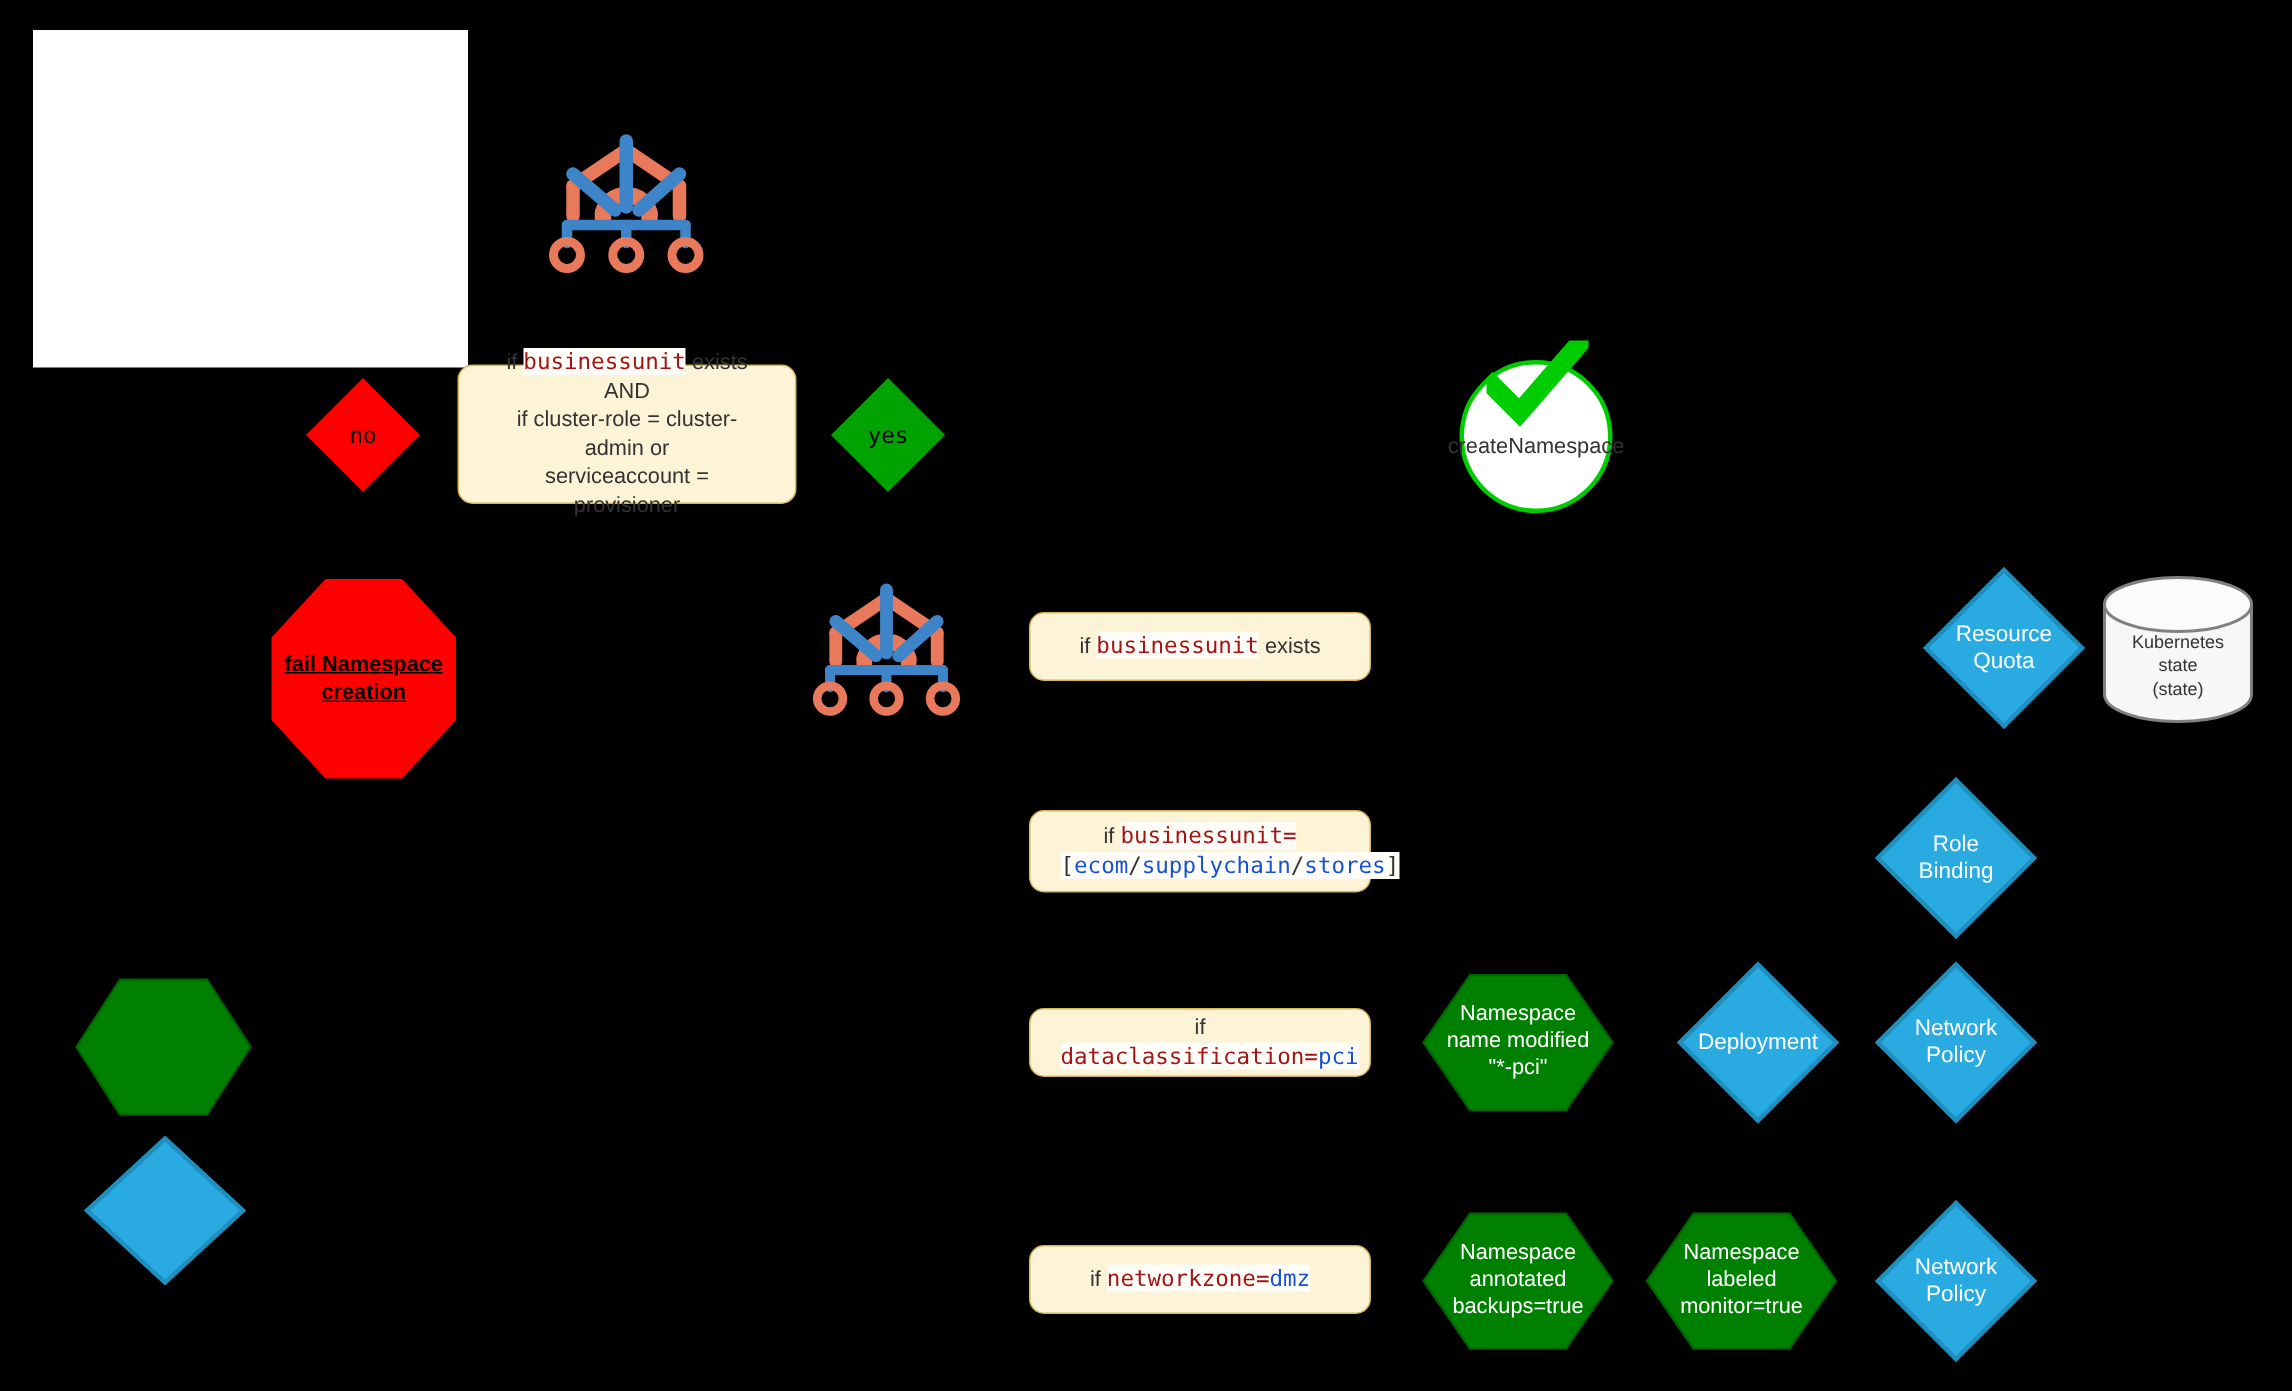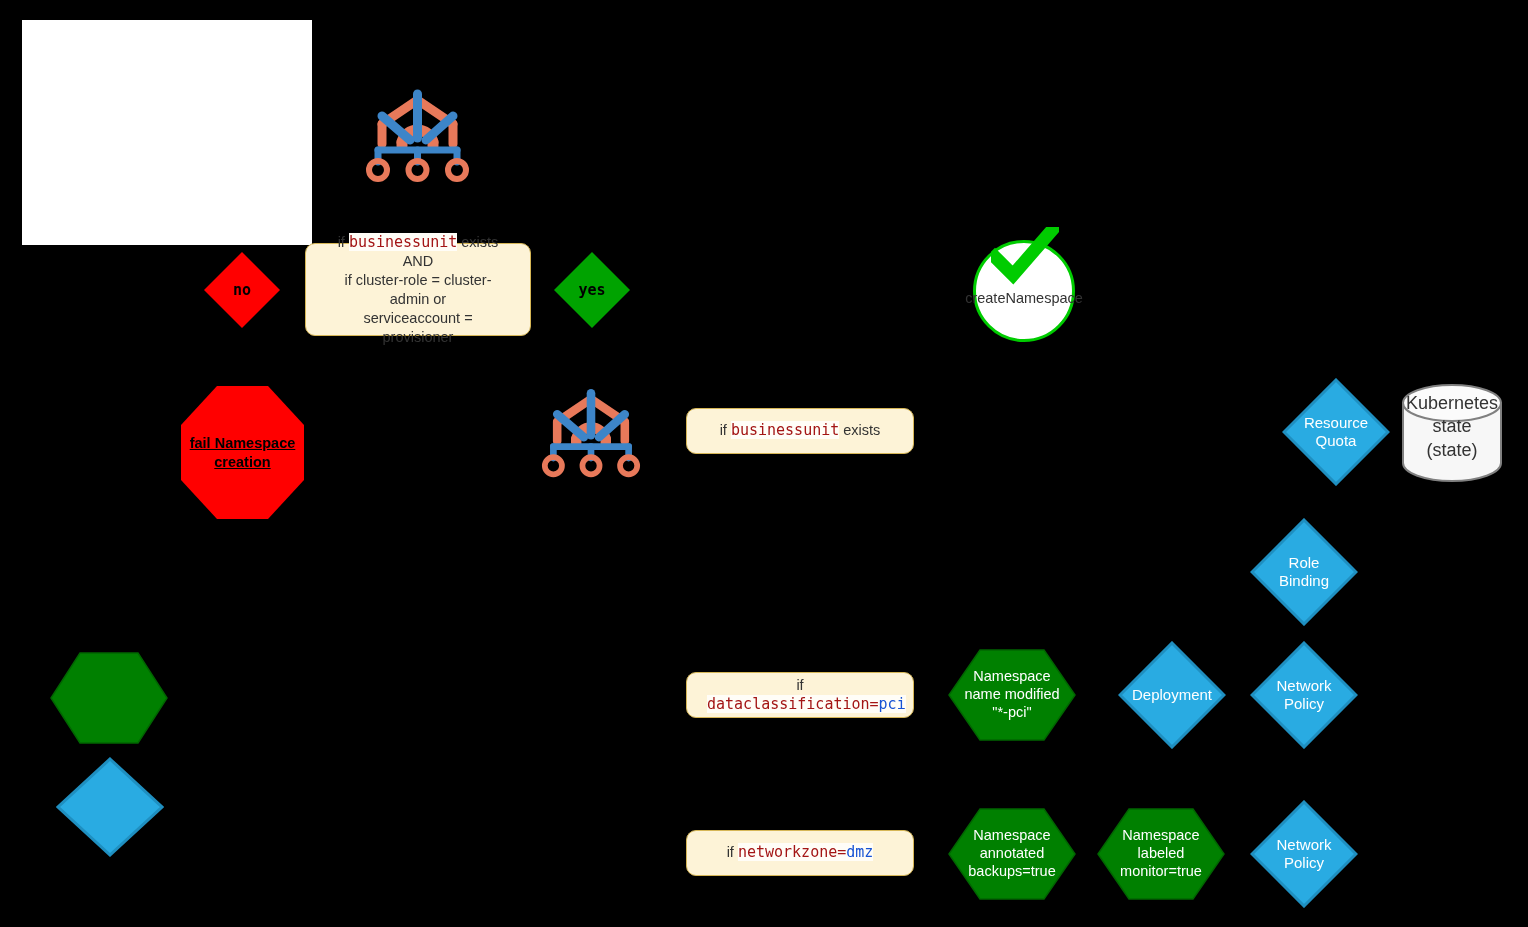--- a/index.html
+++ b/index.html
@@ -80,21 +80,21 @@
     display: flex; align-items: center; justify-content: center;
     text-align: center;
   }
   .diamond > svg { position: absolute; left: 0; top: 0; }
   .diamond > .dlabel {
     position: relative; z-index: 2;
     line-height: 1.2;
   }
   .dia-yesno .dlabel {
     font-family: "DejaVu Sans Mono", "Liberation Mono", monospace;
-    font-size: 15px; font-weight: bold; color: #000000;
+    font-size: 15px; font-weight: normal; color: #000000;
   }
   .dia-blue .dlabel {
     font-size: 15px; color: #ffffff;
   }
 
   
   .hexagon { display: flex; align-items: center; justify-content: center; }
   .hexagon > svg { position: absolute; left: 0; top: 0; }
   .hexagon > .hlabel {
     position: relative; z-index: 2;
@@ -122,23 +122,23 @@
     position: absolute; left: 0; top: 0; width: 102px; height: 102px;
     display: flex; flex-direction: row; align-items: center; justify-content: center;
     font-size: 14.5px; color: #333333; text-align: center; line-height: 1.25;
     z-index: 3; padding-top: 14px; box-sizing: border-box;
   }
   #create-namespace .check { position: absolute; left: 18px; top: -13px; z-index: 4; }
 
   
   #etcd-store { width: 104px; height: 100px; }
   #etcd-store .etext {
-    position: absolute; left: 0; top: 4px; width: 104px; height: 80px;
+    position: absolute; left: 0; top: 21px; width: 104px; height: 80px;
     display: flex; align-items: center; justify-content: center;
-    font-size: 18px; color: #333333; text-align: center; line-height: 1.3;
+    font-size: 12px; color: #333333; text-align: center; line-height: 1.3;
     z-index: 3;
   }
 
   
   .ns-icon { }
 </style>
 </head>
 <body>
 
 <div id="canvas">
@@ -242,20 +242,28 @@
       <circle cx="97" cy="90" r="9" fill="none" stroke="#e8795a" stroke-width="6"></circle>
     </svg>
   </div>
 
   <div class="node cond-box" style="left:686px; top:408px; width:228px; height:46px;">
     <div class="inner">
       <span>if </span><span class="mono-key">businessunit</span><span> exists</span>
     </div>
   </div>
 
+  <div class="node cond-box" style="left:686px; top:540px; width:228px; height:55px;">
+    <div class="inner">
+      <div>
+        <span>if </span><span class="mono-key"><span>businessunit</span><span>=</span></span>
+      </div>
+      <div><span class="mono-plain">[</span><span class="mono-val">ecom</span><span class="mono-plain">/</span><span class="mono-val">supplychain</span><span class="mono-plain">/</span><span class="mono-val">stores</span><span class="mono-plain">]</span></div>
+    </div>
+  </div>
 
   <div class="node cond-box" style="left:686px; top:672px; width:228px; height:46px;">
     <div class="inner">
       <span>if </span><span class="mono-key"><span>dataclassification</span><span>=</span></span><span class="mono-val">pci</span>
     </div>
   </div>
 
   <div class="node cond-box" style="left:686px; top:830px; width:228px; height:46px;">
     <div class="inner">
       <span>if </span><span class="mono-key"><span>networkzone</span><span>=</span></span><span class="mono-val">dmz</span>

